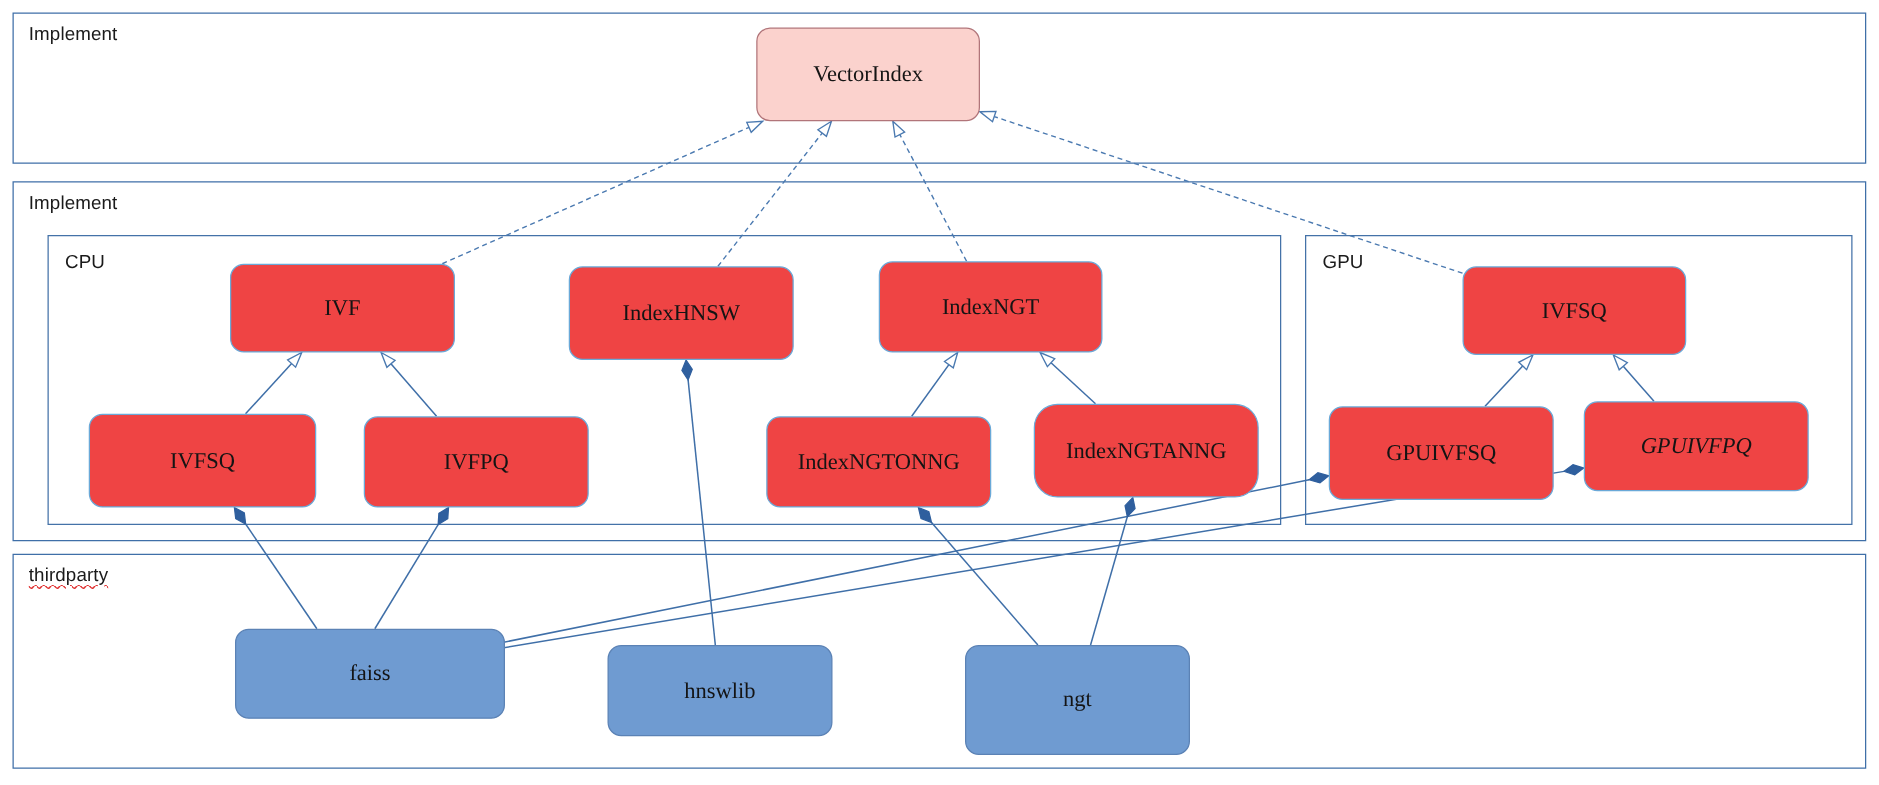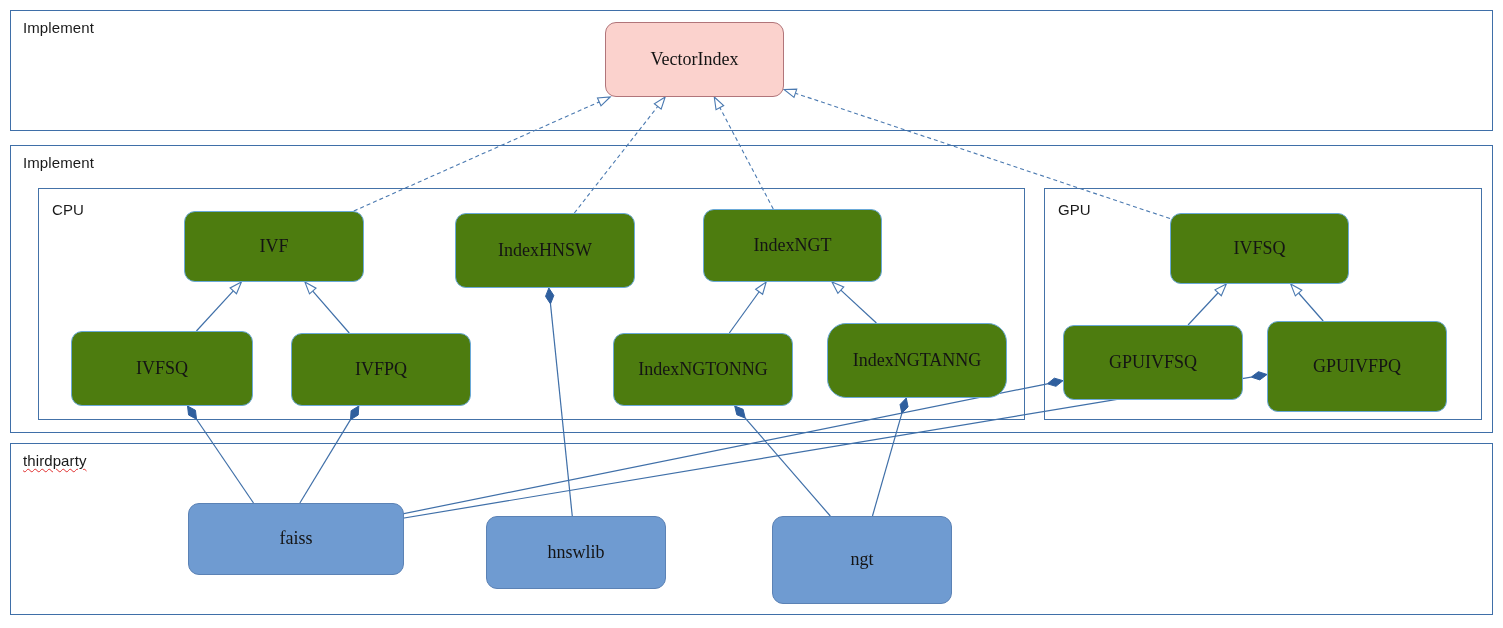--- a/index.html
+++ b/index.html
@@ -47,21 +47,21 @@
     align-items:center;
     justify-content:center;
     font-family:"Liberation Serif", serif;
     font-size:18px;
     color:#141414;
     text-align:center;
     line-height:1.1;
     user-select:none;
   }
   .node.pink{ background:#fbd2cd; border-color:#b1757a; }
-  .node.green{ background:#4d7c0f; border-color:#6aa9d8; }
+  .node.green{ background:#ef4444; border-color:#6aa9d8; }
   .node.blue{ background:#6f9bd1; border-color:#5b82b5; }
 
   
   #edges{
     position:absolute;
     left:0; top:0;
     width:1503px;
     height:628px;
     pointer-events:none;
   }
@@ -180,21 +180,21 @@
       </div>
       <div class="node green" style="left: 827px; top: 323px; width: 180px; height: 75px; border-radius: 19px;">
         <span>IndexNGTANNG</span>
       </div>
       <div class="node green" style="left: 1170px; top: 213px; width: 179px; height: 71px;">
         <span>IVFSQ</span>
       </div>
       <div class="node green" style="left: 1063px; top: 325px; width: 180px; height: 75px;">
         <span>GPUIVFSQ</span>
       </div>
-      <div class="node green" style="left: 1267px; top: 321px; width: 180px; height: 91px;">
+      <div class="node green" style="left: 1267px; top: 321px; width: 180px; height: 72px; font-style: italic;">
         <span>GPUIVFPQ</span>
       </div>
       <div class="node blue" style="left: 188px; top: 503px; width: 216px; height: 72px;">
         <span>faiss</span>
       </div>
       <div class="node blue" style="left: 486px; top: 516px; width: 180px; height: 73px;">
         <span>hnswlib</span>
       </div>
       <div class="node blue" style="left: 772px; top: 516px; width: 180px; height: 88px;">
         <span>ngt</span>

